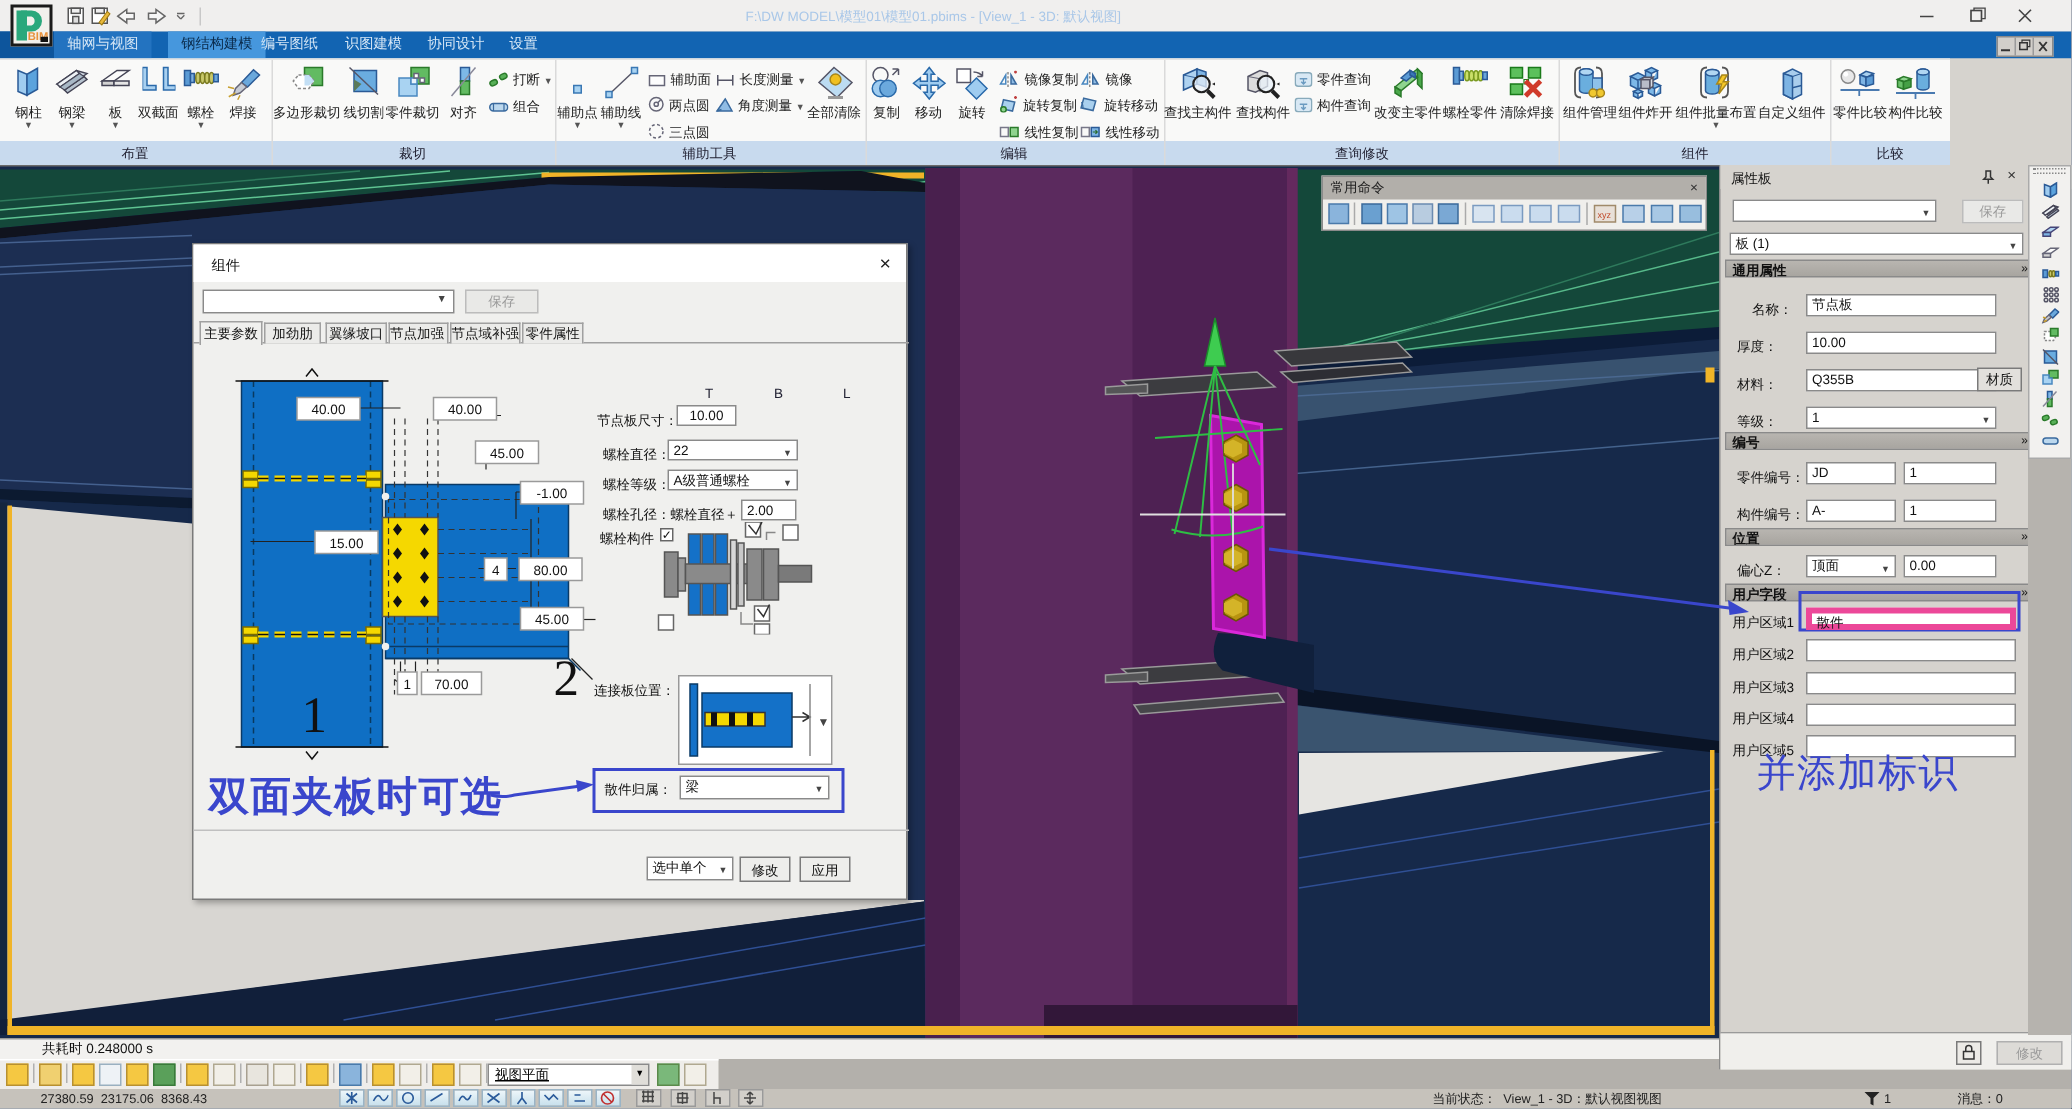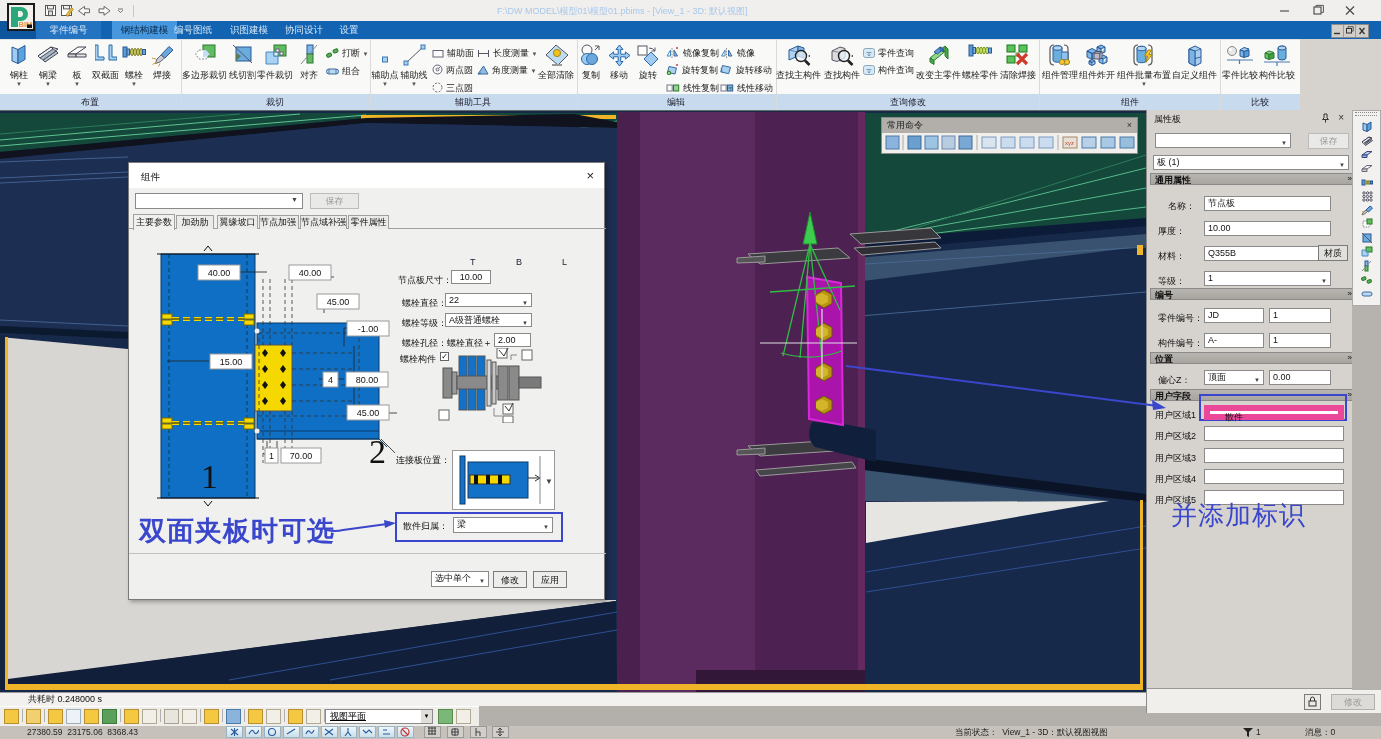--- a/index.html
+++ b/index.html
@@ -55,21 +55,21 @@
   <div class="abs" style="left:7px;top:3px;width:28px;height:28px;background:#f2f0ec;border:2px solid #1a1a1a;z-index:5;"></div>
   <svg class="abs" style="left:9px;top:5px;z-index:6" width="24" height="24" viewBox="0 0 24 24">
     <path d="M2 2 h7 v20 h-7 z" fill="#2aa87c"></path>
     <path d="M5 2 h7 a7 7 0 0 1 0 14 h-7 v-4 h7 a3.2 3.2 0 0 0 0 -6 h-7 z" fill="#2aa87c"></path>
     <text x="9.5" y="21.5" font-size="7.5" font-weight="bold" fill="#e8923c" font-family="Liberation Sans">BIM</text>
     <rect x="18" y="19.5" width="5" height="3.5" fill="#111"></rect>
   </svg>
 
   <div id="tabbar" class="abs"></div>
   <div class="abs" style="left:0;top:21px;width:36px;height:18px;background:#0d559c;"></div>
-  <div class="tab abs" style="left:36px;width:65px;background:#2373c0;">零件编号</div>
+  <div class="tab abs" style="left:36px;width:65px;background:#2373c0;">轴网与视图</div>
   <div class="tab abs" style="left:101px;width:65px;background:#4697dd;color:#0a2a4a;margin-left:11px;">钢结构建模</div>
   <div class="tab abs" style="left:170px;width:46px;">编号图纸</div>
   <div class="tab abs" style="left:226px;width:46px;">识图建模</div>
   <div class="tab abs" style="left:281px;width:46px;">协同设计</div>
   <div class="tab abs" style="left:338px;width:22px;">设置</div>
   <div class="abs" style="left:1331px;top:24px;width:38px;height:14px;background:#d2cfca;border:1px solid #8a8a8a;"></div>
   <svg class="abs" style="left:1331px;top:24px" width="38" height="14" viewBox="0 0 38 14">
     <line x1="12.5" y1="1" x2="12.5" y2="13" stroke="#9a9a9a"></line>
       <line x1="24.5" y1="1" x2="24.5" y2="13" stroke="#9a9a9a"></line>
     <line x1="3" y1="9.5" x2="9" y2="9.5" stroke="#333" stroke-width="1.4"></line>
@@ -777,21 +777,21 @@
       </div>
 <div style="position:absolute;left:11px;top:264px;">偏心Z：</div>
 <div style="position:absolute;left:57px;top:260px;width:60px;height:15px;background:#fff;border:1px solid #8a8a8a;line-height:13px;padding-left:3px;">顶面<span style="float:right;margin:3px 3px 0 0;font-size:6px;color:#444;">▼</span></div>
 <div style="position:absolute;left:122px;top:260px;width:62px;height:15px;background:#fff;border:1px solid #8a8a8a;line-height:13px;padding-left:3px;">0.00</div>
 <div style="position:absolute;left:3px;top:279px;width:206px;height:12px;background:linear-gradient(#b8b5b0,#a8a5a0);border:1px solid #8a8a8a;">
         <span style="position:absolute;left:4px;top:0px;font-weight:bold;">用户字段</span>
         <span style="position:absolute;right:3px;top:0px;font-size:8px;">»</span>
       </div>
 <div style="position:absolute;left:52px;top:284px;width:148px;height:27px;border:2px solid #3a46cc;"></div>
 <div style="position:absolute;left:8px;top:299px;">用户区域1</div>
-<div style="position:absolute;left:57px;top:295px;width:140px;height:15px;background:#fff;border:6px solid #ec4899;line-height:13px;padding-left:15px;">散件</div>
+<div style="position:absolute;left:57px;top:295px;width:140px;height:15px;background:#fff;border:4px solid #ec4899;line-height:13px;padding-left:3px;">散件</div>
 <div style="position:absolute;left:8px;top:320px;">用户区域2</div>
 <div style="position:absolute;left:57px;top:316px;width:140px;height:15px;background:#fff;border:1px solid #8a8a8a;line-height:13px;padding-left:3px;"></div>
 <div style="position:absolute;left:8px;top:342px;">用户区域3</div>
 <div style="position:absolute;left:57px;top:338px;width:140px;height:15px;background:#fff;border:1px solid #8a8a8a;line-height:13px;padding-left:3px;"></div>
 <div style="position:absolute;left:8px;top:363px;">用户区域4</div>
 <div style="position:absolute;left:57px;top:359px;width:140px;height:15px;background:#fff;border:1px solid #8a8a8a;line-height:13px;padding-left:3px;"></div>
 <div style="position:absolute;left:8px;top:384px;">用户区域5</div>
 <div style="position:absolute;left:57px;top:380px;width:140px;height:15px;background:#fff;border:1px solid #8a8a8a;line-height:13px;padding-left:3px;"></div>
 <div style="position:absolute;left:25px;top:380px;width:180px;height:40px;"></div>
 <div style="position:absolute;left:24px;top:388px;font-size:26px;color:#3a46cc;letter-spacing:1px;">并添加标识</div>

